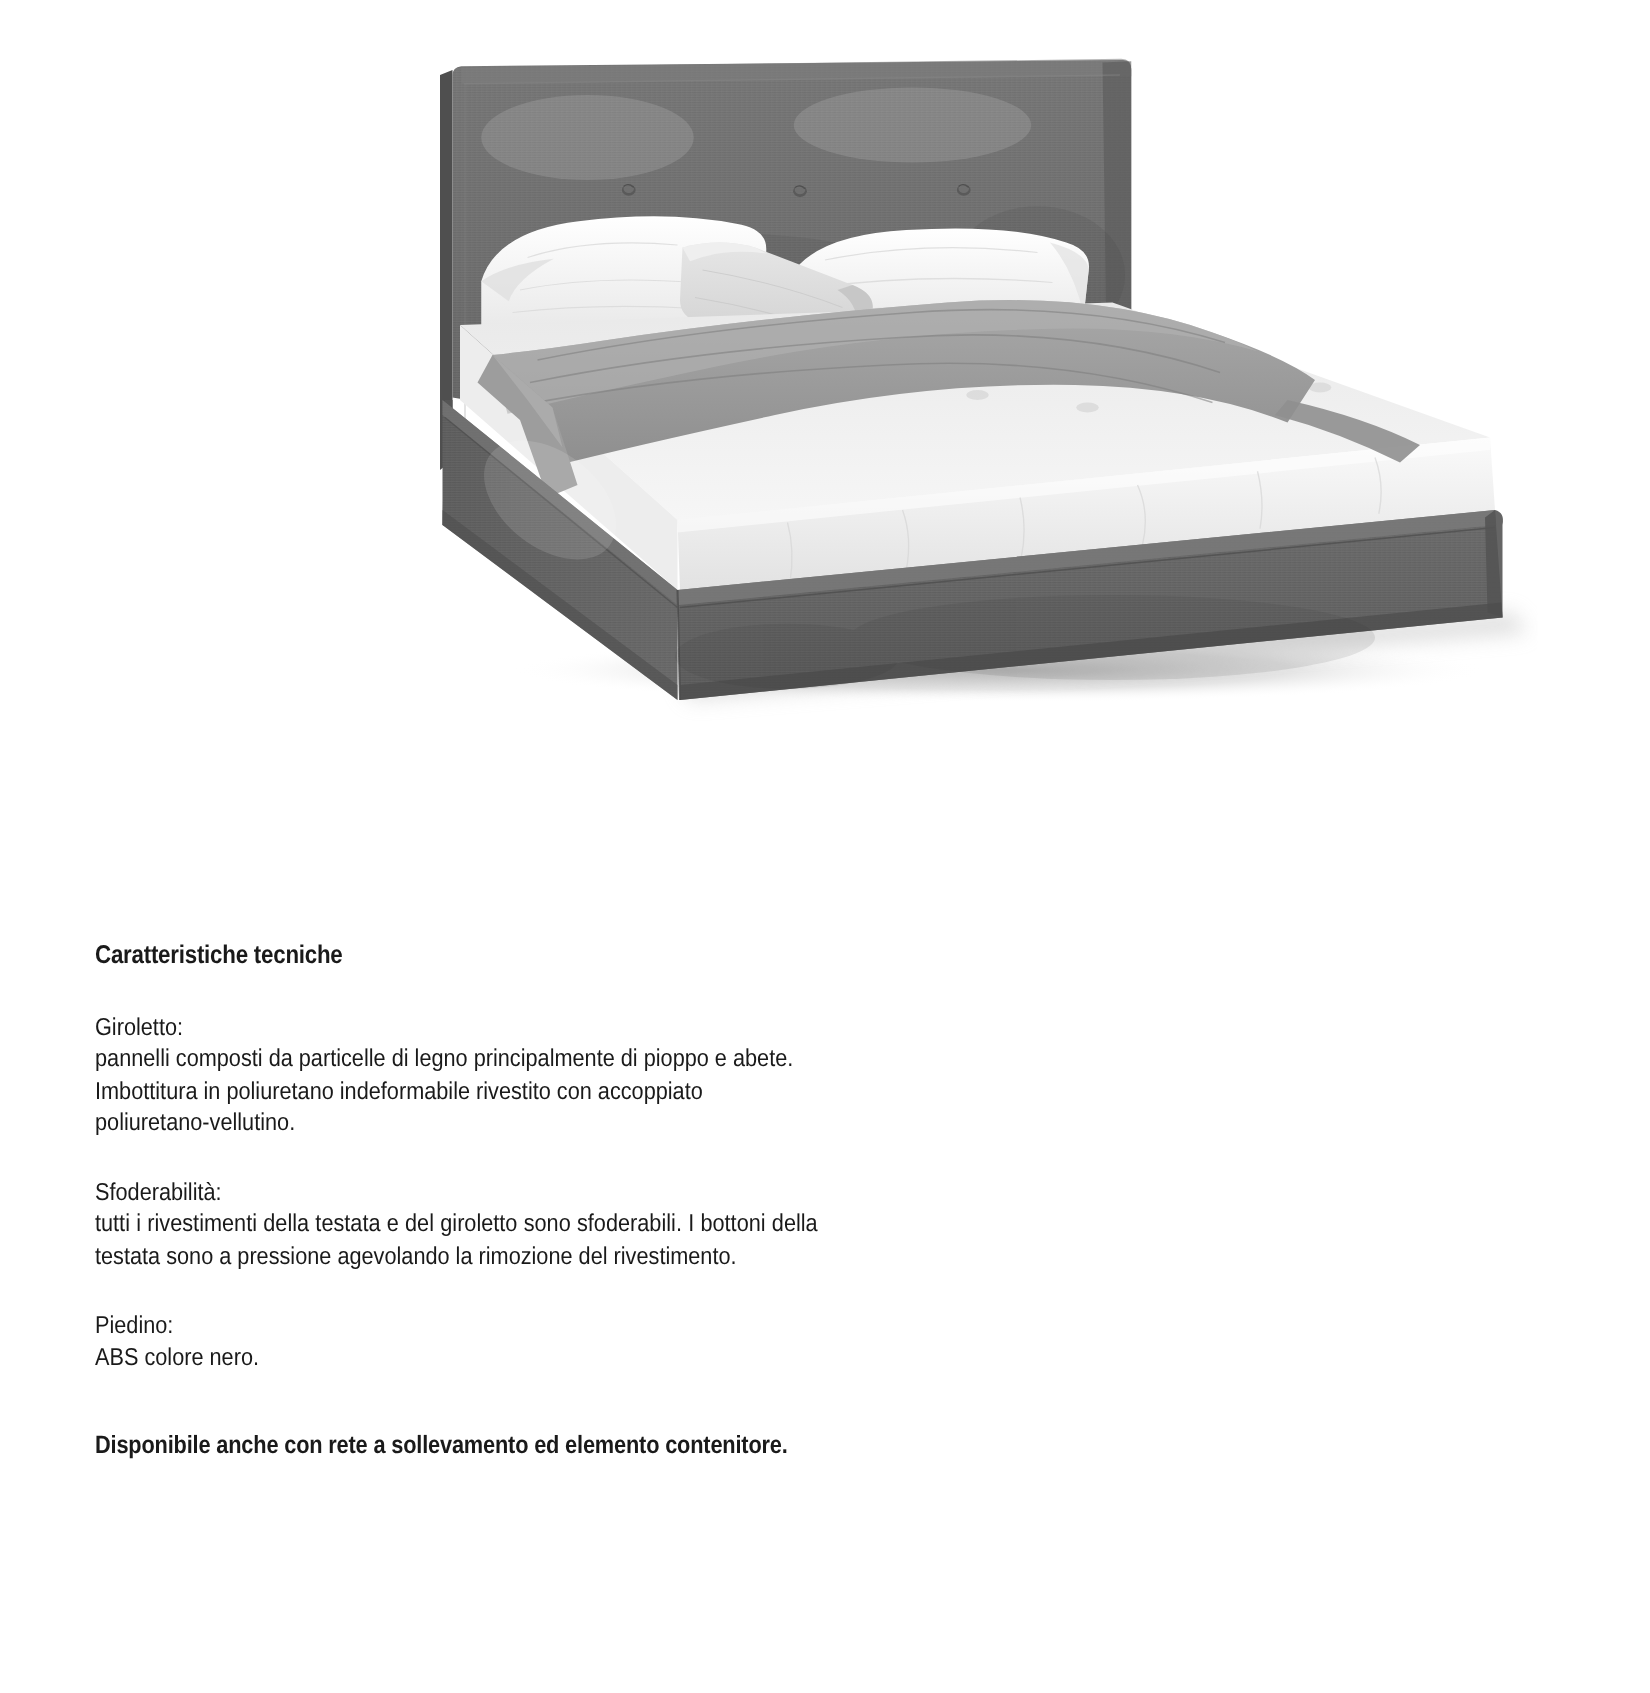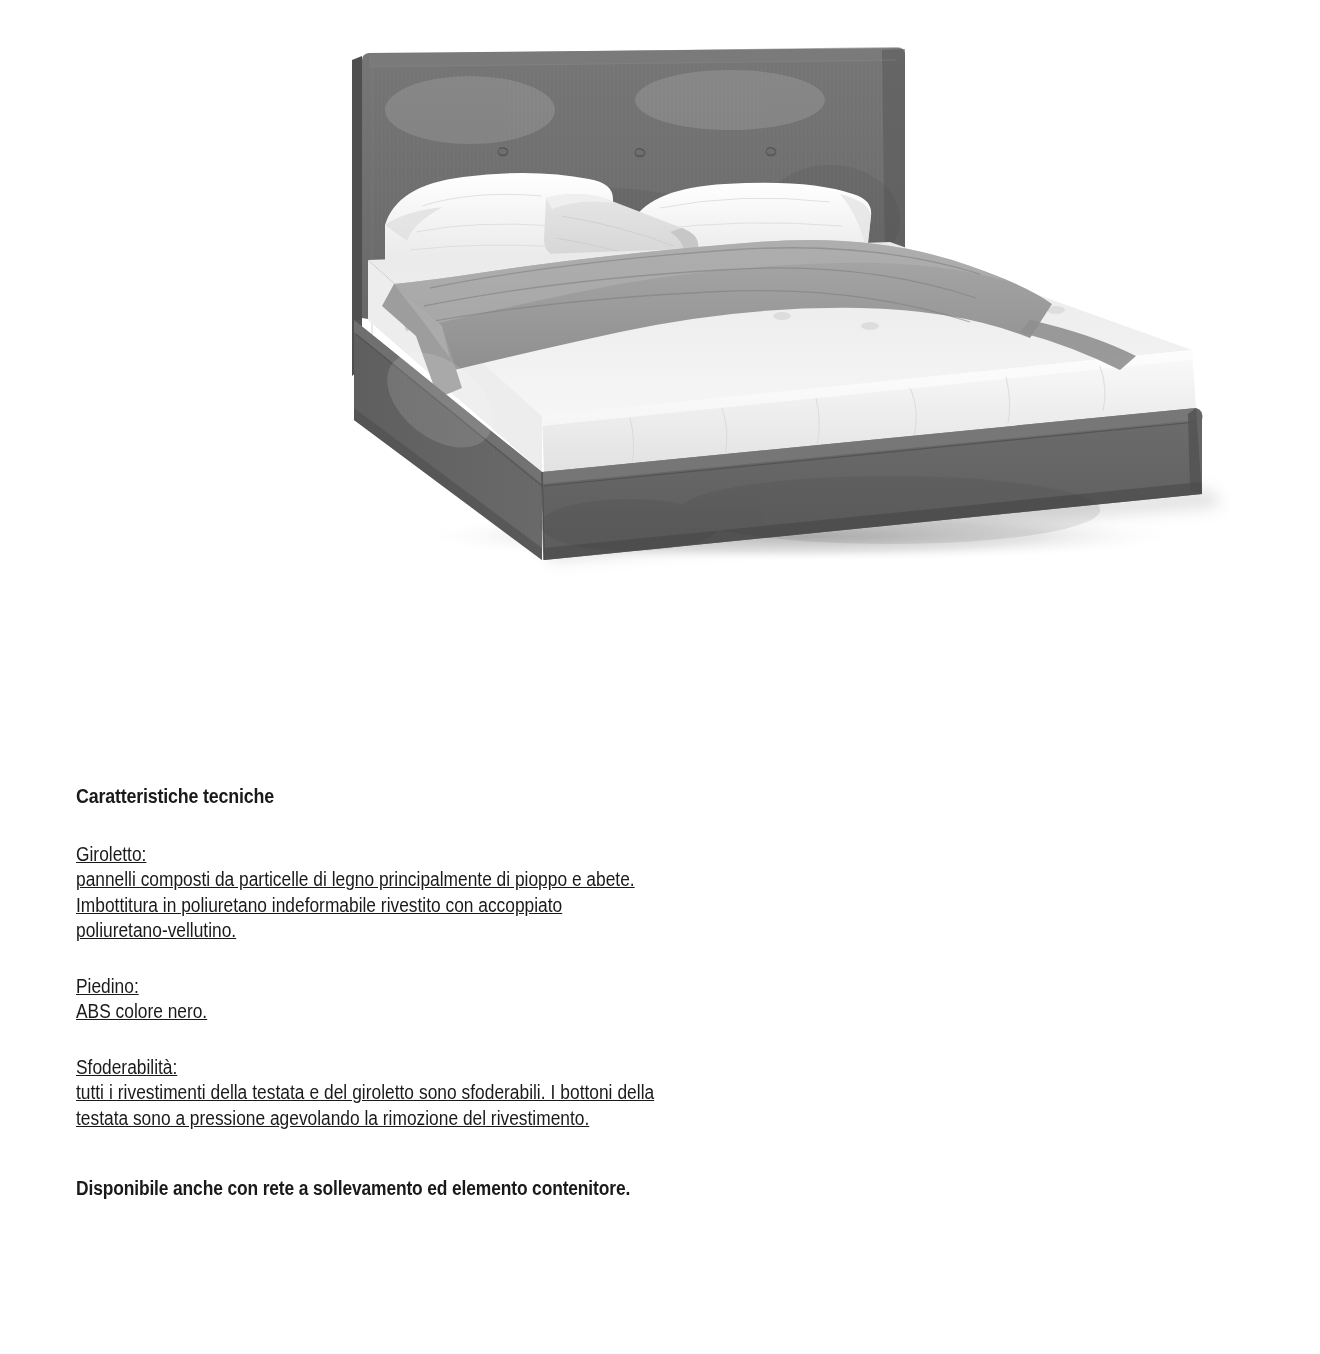--- a/index.html
+++ b/index.html
@@ -30,35 +30,33 @@
     width: 900px;
     height: 560px;
   }
 
   
   #spec-block {
     position: absolute;
     left: 76px;
     top: 752px;
     width: 580px;
-    margin-top: 32px;
   }
   .spec-heading {
     font-size: 20.5px;
     font-weight: bold;
     letter-spacing: -0.2px;
     margin: 0 0 34px 0;
     line-height: 1.15;
     transform: scaleX(0.87);
     transform-origin: left top;
     white-space: nowrap;
   }
   .spec-section {
     margin: 0 0 30px 0;
-    text-decoration: underline;
   }
   .spec-section:last-child { margin-bottom: 0; }
 
   .spec-label,
   .spec-body {
     font-size: 19.5px;
     line-height: 25.5px;
     margin: 0;
     transform: scaleX(0.89);
     transform-origin: left top;
@@ -340,26 +338,26 @@
 
   <h2 class="spec-heading">Caratteristiche tecniche</h2>
 
   <div class="spec-section">
     <p class="spec-label">Giroletto:</p>
     <p class="spec-body">pannelli composti da particelle di legno principalmente di pioppo e abete. Imbottitura in poliuretano indeformabile rivestito con accoppiato poliuretano-vellutino.</p>
   </div>
 
 
   <div class="spec-section">
+    <p class="spec-label">Sfoderabilità:</p>
+    <p class="spec-body justify">tutti i rivestimenti della testata e del giroletto sono sfoderabili. I bottoni della testata sono a pressione agevolando la rimozione del rivestimento.</p>
+  </div>
+
+  <div class="spec-section">
     <p class="spec-label">Piedino:</p>
     <p class="spec-body">ABS colore nero.</p>
   </div>
 
-  <div class="spec-section">
-    <p class="spec-label">Sfoderabilità:</p>
-    <p class="spec-body justify">tutti i rivestimenti della testata e del giroletto sono sfoderabili. I bottoni della testata sono a pressione agevolando la rimozione del rivestimento.</p>
-  </div>
-
   <div class="spacer-lg"></div>
 
   <p class="spec-footnote">Disponibile anche con rete a sollevamento ed elemento contenitore.</p>
 
 </section>
 
 </body></html>

